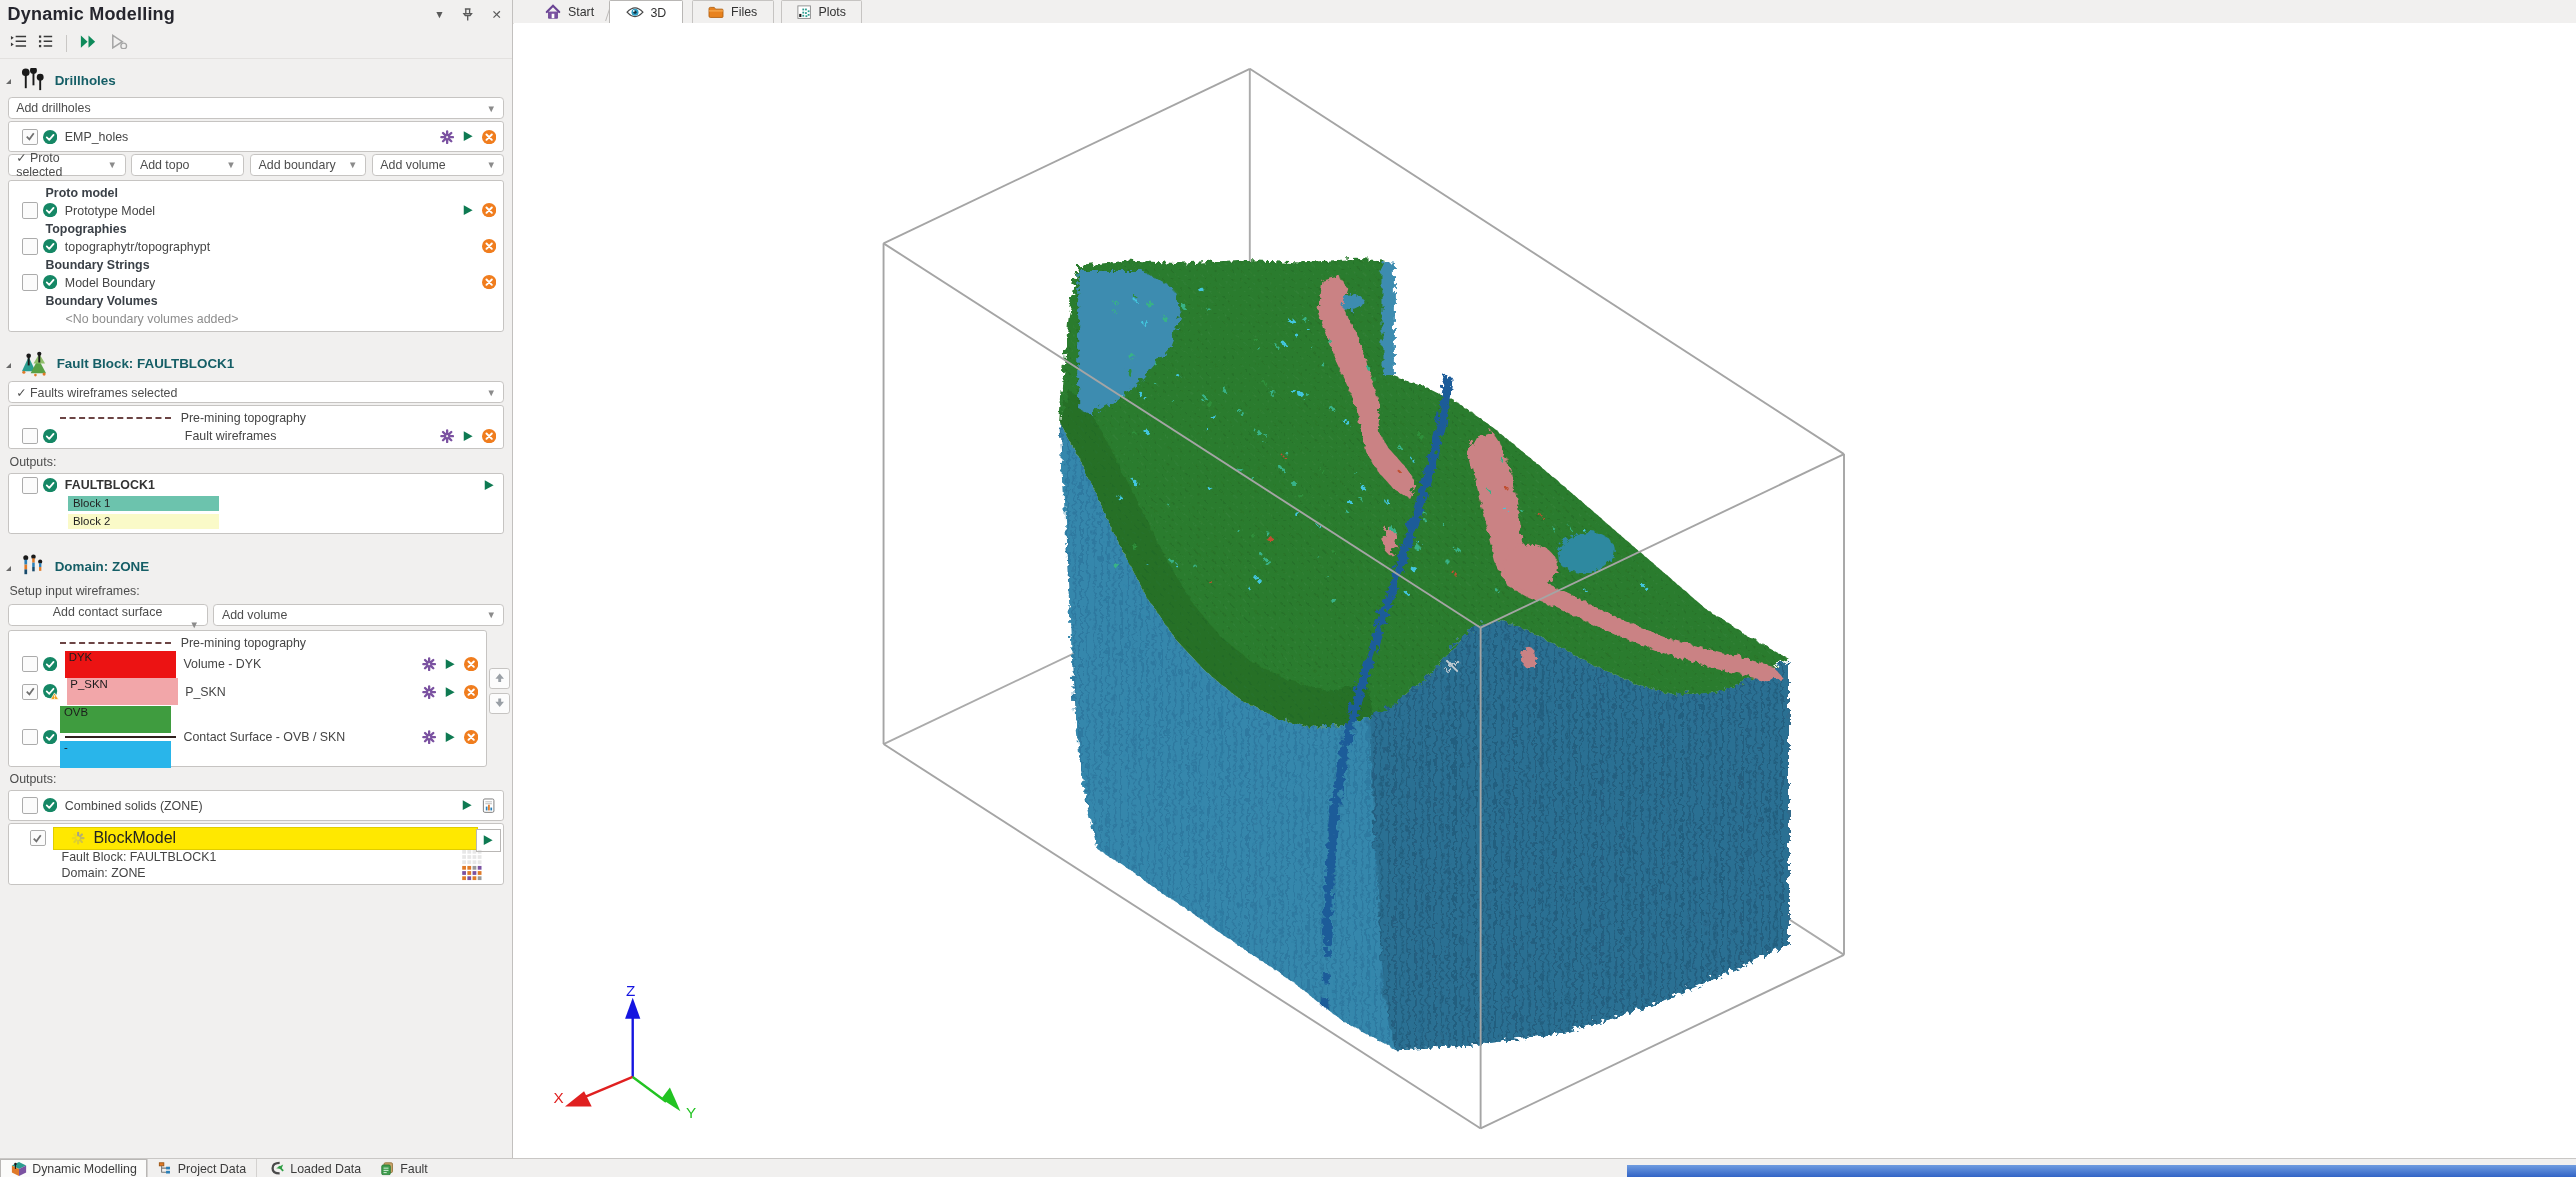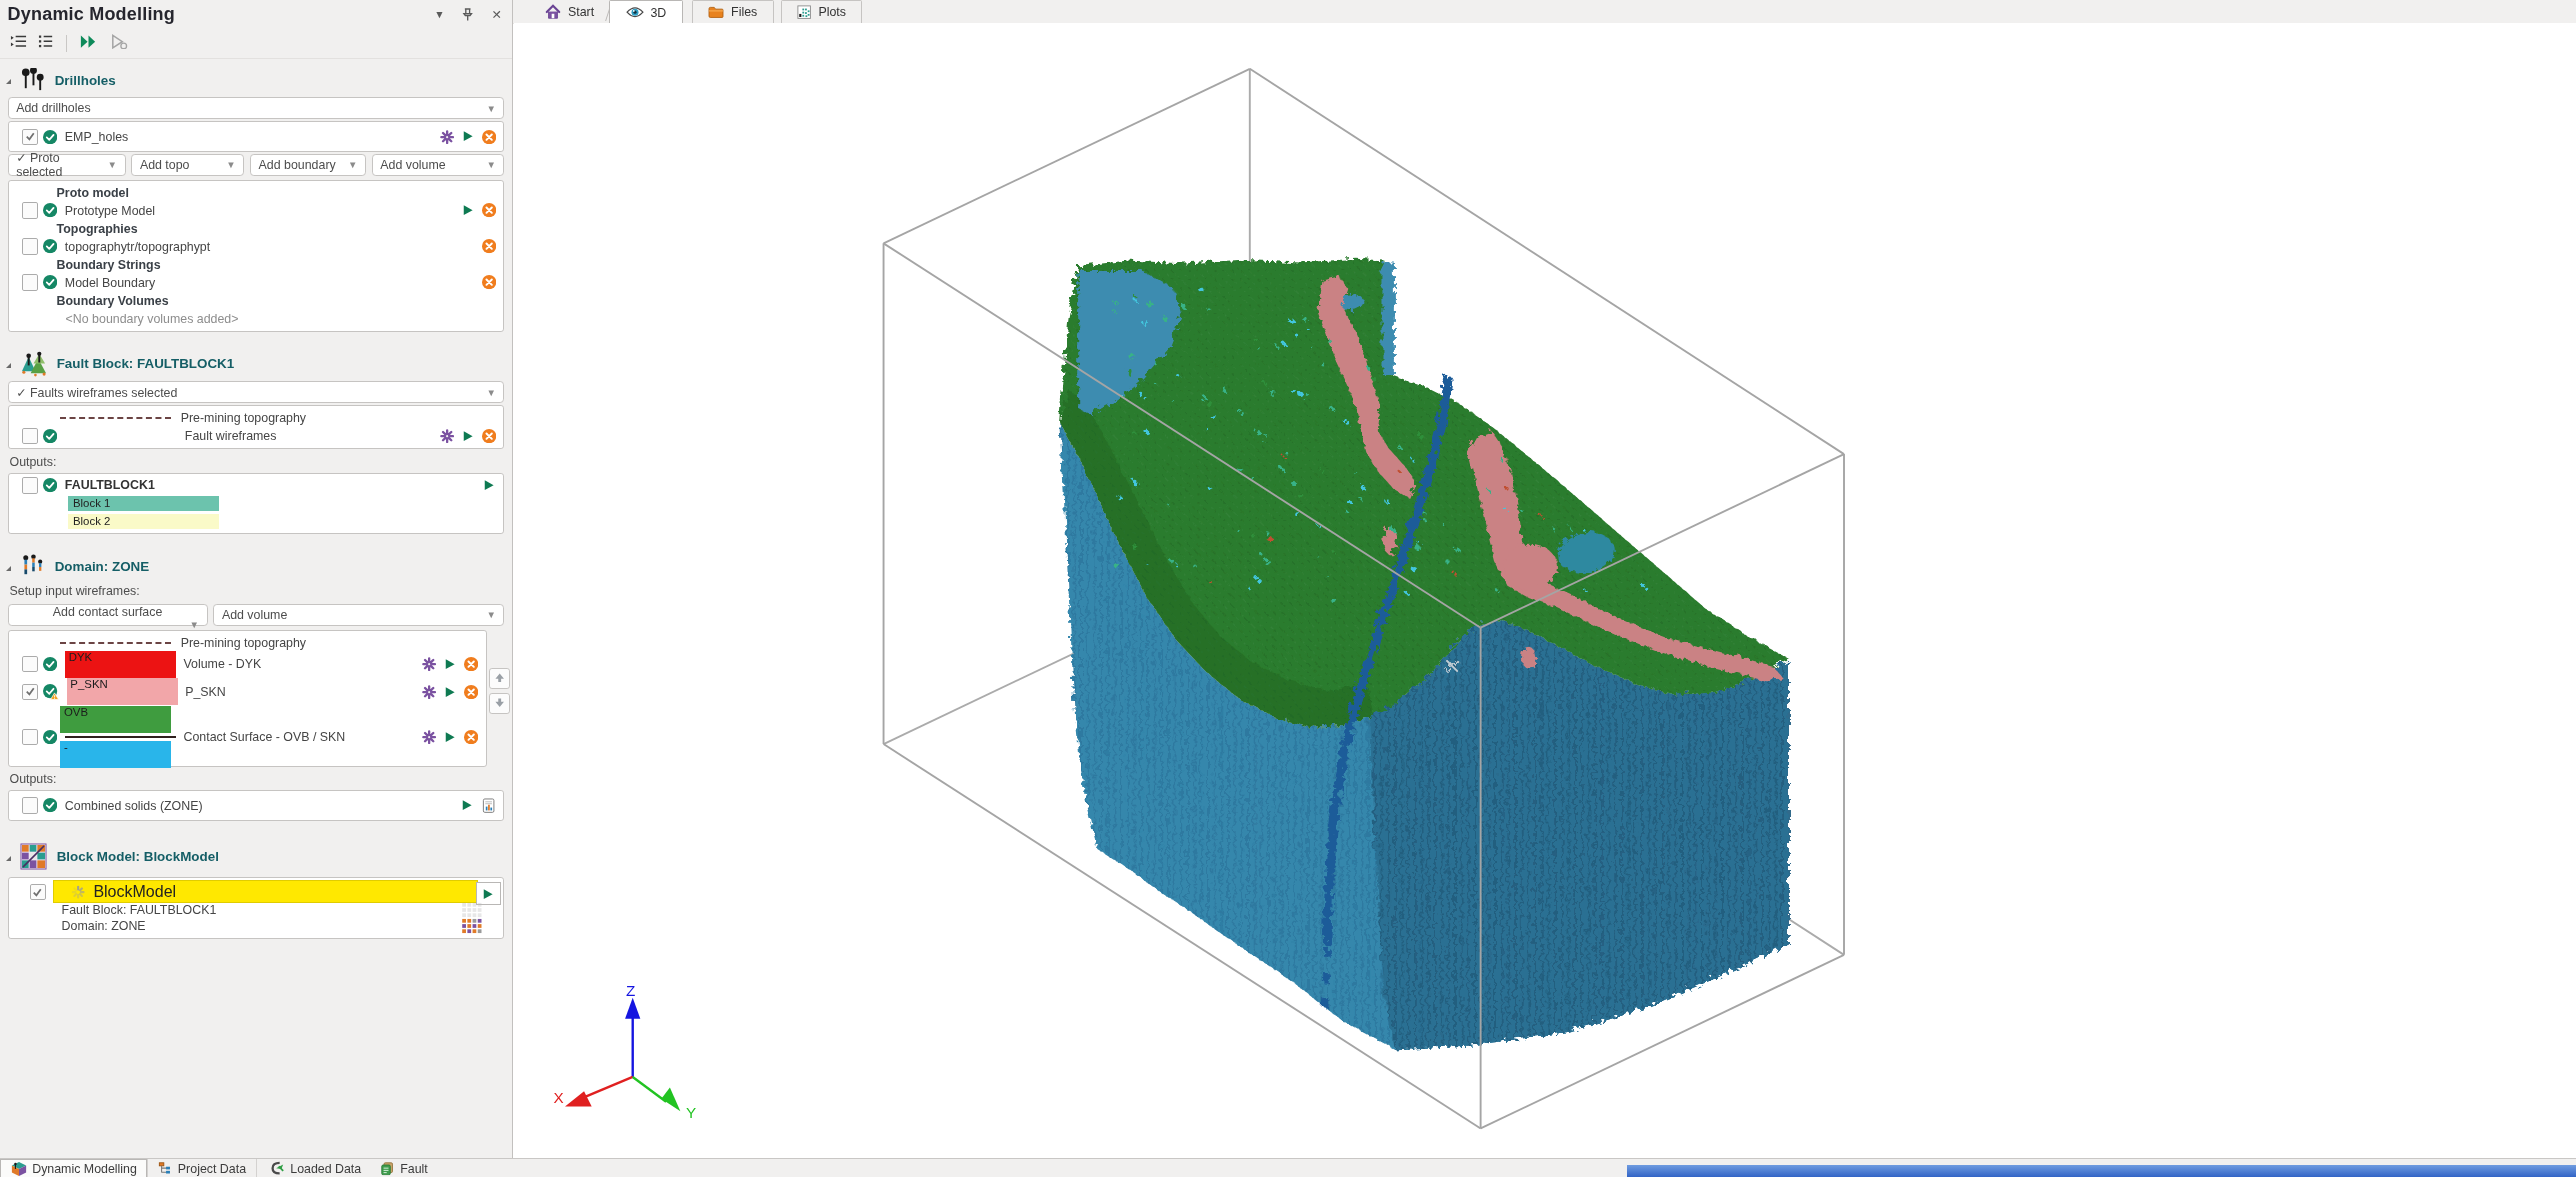--- a/index.html
+++ b/index.html
@@ -17,21 +17,21 @@
   .tool-sep{width:1px;height:17px;background:#c9c7c5;}
   .section-head{display:flex;align-items:center;gap:9.5px;padding:8.6px 7.6px 4.8px 5.7px;}
   .collapse{width:0;height:0;border-bottom:5.7px solid #6a6a6a;border-left:5.7px solid transparent;margin-top:3.8px;}
   .section-label{font-size:13.4px;font-weight:bold;color:#155e66;}
   .dd{height:22px;background:#fff;border:1px solid #c6c4c2;border-radius:3.8px;display:flex;
       align-items:center;padding:0 7.6px;font-size:12.4px;color:#4d4d4d;box-sizing:border-box;}
   .dd .arrow{margin-left:auto;font-size:9.5px;color:#8b8b8b;}
   .dd-row{display:flex;gap:5.7px;margin:1.9px 7.6px 3.8px 7.6px;}
   .listbox{background:#fff;border:1px solid #c6c4c2;border-radius:2.9px;margin:1.9px 7.6px 0 7.6px;padding:2.9px 0;}
   .lrow{display:flex;align-items:center;height:18px;padding:0 7.6px;font-size:12.4px;color:#454545;}
-  .group-label{font-weight:bold;color:#3a4047;padding-left:48px;text-align:center;}
+  .group-label{font-weight:bold;color:#3a4047;padding-left:37px;text-align:center;}
   .cb{width:14.3px;height:14.3px;border:1px solid #ababab;border-radius:1.9px;background:#fbfbfb;
       display:inline-flex;align-items:center;justify-content:center;flex:none;}
   .cb svg{display:none;}
   .cb.checked svg{display:block;}
   .icb{margin:0 4.8px 0 5.7px;}
   .stat{flex:none;margin-right:7.6px;}
   .acticons{margin-left:auto;display:flex;gap:7.6px;align-items:center;}
   .muted{color:#8d8d8d;}
   .outputs-label{font-size:12.4px;color:#4d4d4d;padding:5.7px 0 1.9px 9.5px;}
   .swatch{width:111px;height:27px;font-size:11.4px;line-height:13.4px;padding:0 3.8px;color:#1c1c1c;
@@ -587,27 +587,20 @@
           <svg width="12.4" height="12.4" viewBox="0 0 13 13">
               <use href="#i-play"></use>
             </svg>
           <svg width="15.3" height="15.3" viewBox="0 0 16 16">
               <use href="#i-doc"></use>
             </svg>
         </span>
       </div>
     </div>
 
-    <div class="section-head" style="margin-top:13.4px;">
-      <span class="collapse"></span>
-      <svg class="ic" width="27" height="27" viewBox="0 0 28 28">
-          <use href="#i-blockmodel"></use>
-        </svg>
-      <span class="section-label">Block Model: BlockModel</span>
-    </div>
     <div class="listbox" style="position:relative;padding:3.8px 0;">
       <div class="yellow-row">
         <span style="width:21px;"></span>
         <span class="cb checked">
             <svg width="10.5" height="10.5" viewBox="0 0 11 11">
               <use href="#i-cbcheck"></use>
             </svg>
           </span>
         <span style="flex:1;display:flex;align-items:center;background:#ffe800;height:21px;margin-left:7.6px;margin-right:25px;border:1px solid #e0cc00;">
           <svg width="14.3" height="14.3" style="margin:0 7.6px 0 17px;" viewBox="0 0 15 15">

